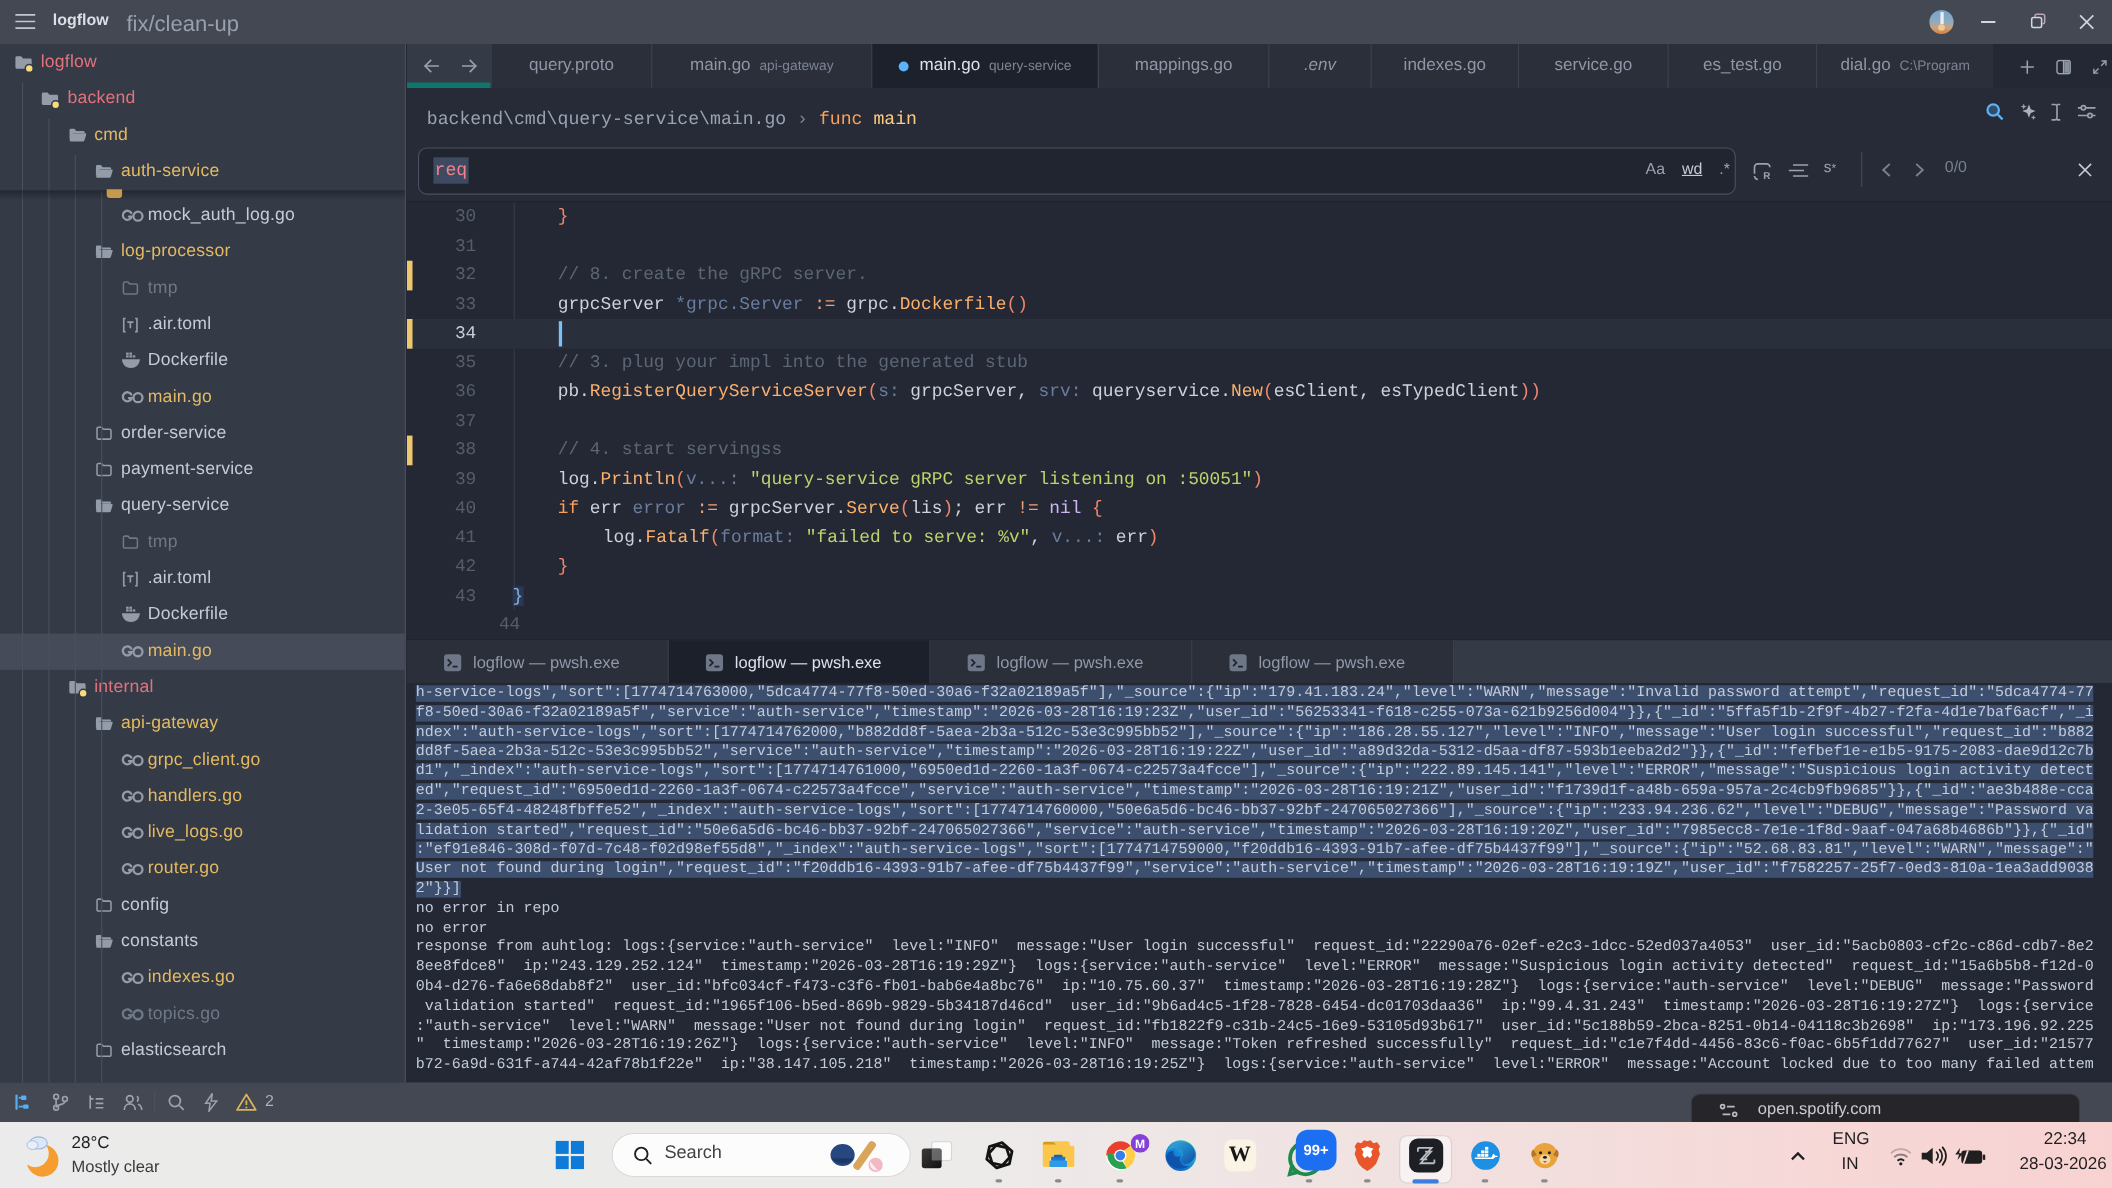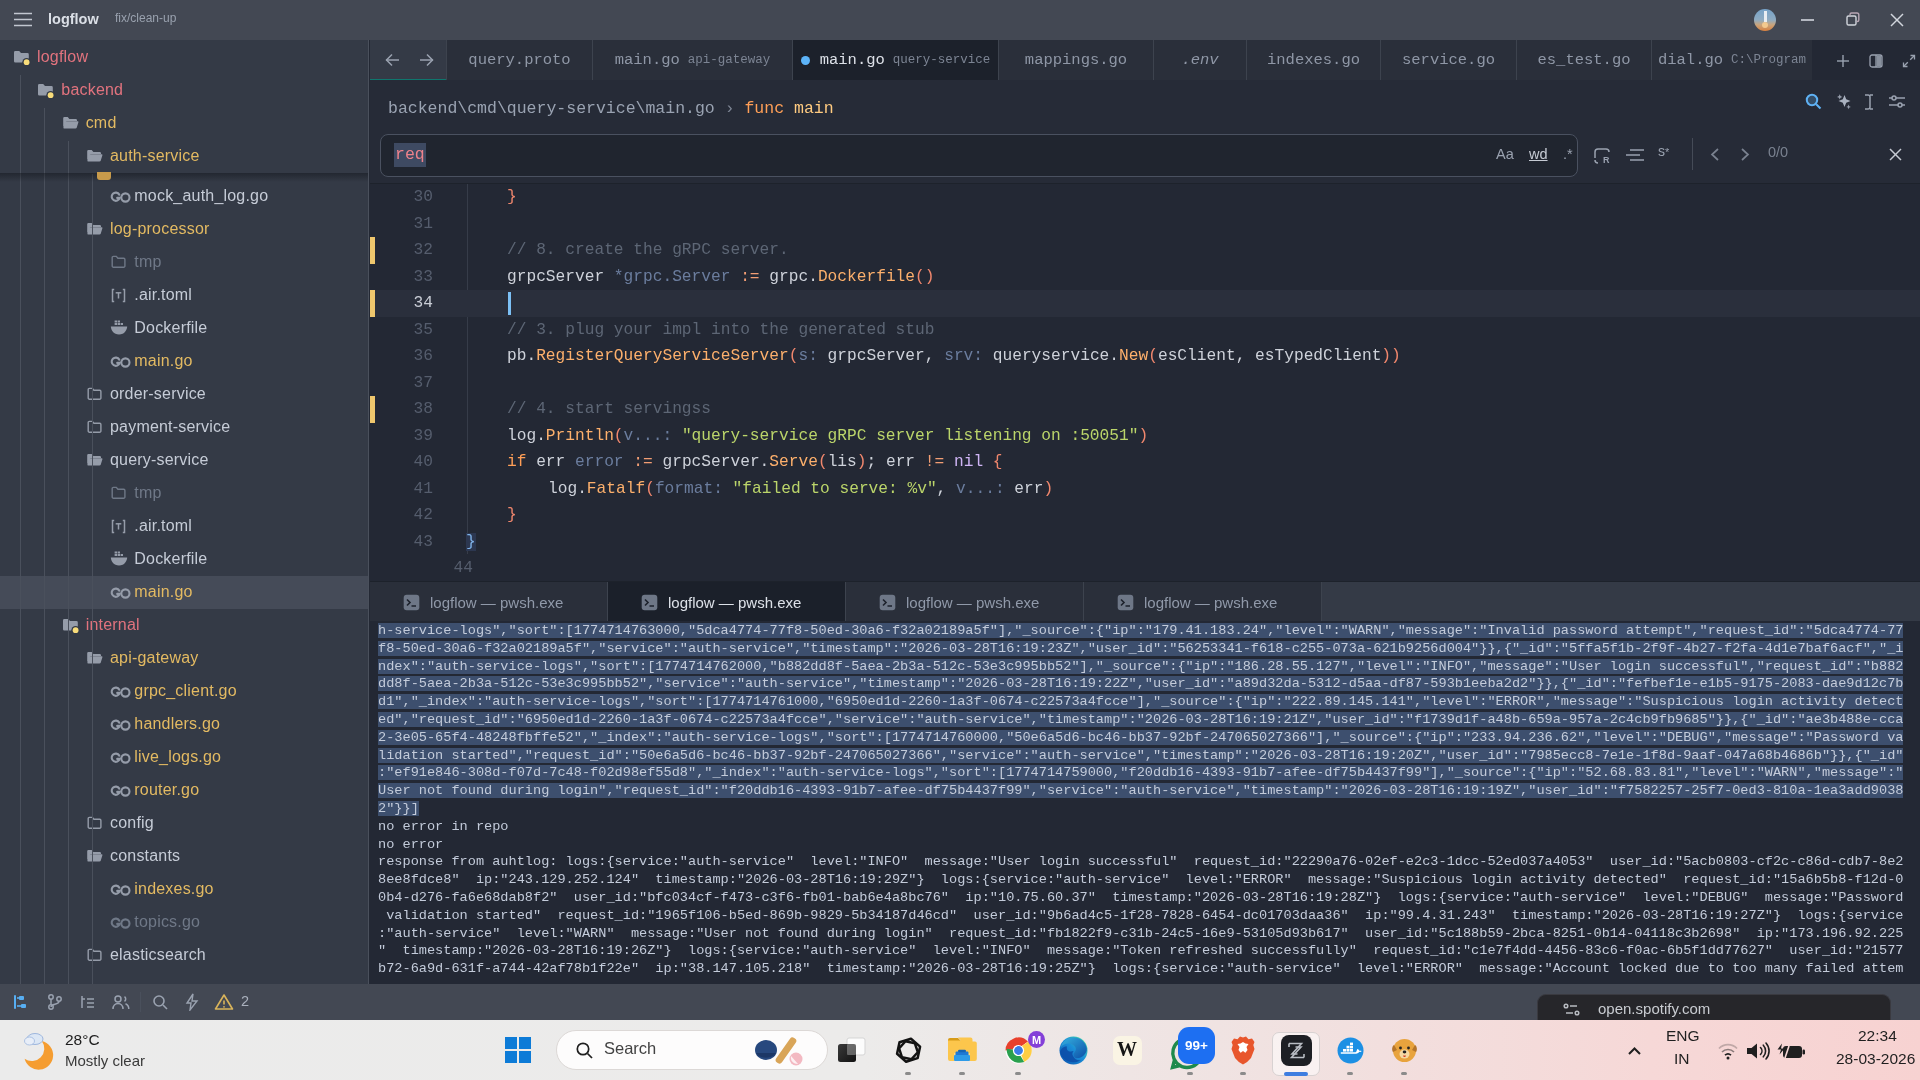--- a/index.html
+++ b/index.html
@@ -7,21 +7,21 @@
 .abs { position:absolute; }
 .mono { font-family:"Liberation Mono", monospace; }
 
 #titlebar { left:0; top:0; width:1920px; height:40px; background:#434853; }
 
 #sidebar { left:0; top:40px; width:369px; height:944px; background:#343a46; border-right:1px solid #4a505c; }
 .trow { position:absolute; left:0; width:368px; height:33px; display:flex; align-items:center; font-size:16px; letter-spacing:0.2px; }
 .tico { position:absolute; top:8px; width:17px; height:17px; }
 .guide { position:absolute; width:1px; background:#4a505c; }
 
-#tabbar { left:370px; top:40px; width:1240px; height:40px; background:#343a46; border-bottom:1px solid #0f766e;font-family:Liberation Mono, monospace; }
+#tabbar { left:370px; top:40px; width:1240px; height:40px; background:#343a46; border-bottom:5px solid #0f766e; }
 .tab { position:absolute; top:0; height:40px; display:flex; align-items:center; justify-content:center; background:#2a2f3a; border-left:1px solid #3d434e; color:#8f97a6; font-size:15.5px; }
 .tab .sub { font-size:12.5px; color:#7c8493; margin-left:8px; }
 #crumbs { left:370px; top:80px; width:1550px; height:44px; background:#262b37; }
 #searchrow { left:370px; top:124px; width:1550px; height:60px; background:#262b37; border-bottom:1px solid #1d222b; }
 #searchbox { position:absolute; left:10px; top:10px; width:1198px; height:43px; border:1px solid #4a5160; border-radius:8px; background:#20252f; }
 
 #code { left:370px; top:184px; width:1550px; height:397px; background:#232834; }
 .cl { position:absolute; left:0; width:1550px; height:26.5px; font-size:16.2px; line-height:26.5px; white-space:pre; font-family:"Liberation Mono", monospace; color:#ced2da; }
 .ln { position:absolute; width:63px; text-align:right; color:#555d6d; }
 .gitbar { position:absolute; left:0px; width:5px; background:#efc76d; }
@@ -44,21 +44,21 @@
 
 <div id="titlebar" class="abs">
   <svg class="abs" style="left:13px;top:11px" width="20" height="18" viewBox="0 0 20 18">
       <g stroke="#c2c7d0" stroke-width="1.5">
         <line x1="1" y1="2.5" x2="19" y2="2.5"></line>
         <line x1="1" y1="8.5" x2="19" y2="8.5"></line>
         <line x1="1" y1="14.5" x2="19" y2="14.5"></line>
       </g>
     </svg>
   <span class="abs" style="left:48px;top:11px;font-size:14.5px;font-weight:bold;color:#dbdfe6">logflow</span>
-  <span class="abs" style="left:115px;top:11px;font-size:12px;color:#99a1ae">fix/clean-up</span>
+  <span class="abs" style="left:115px;top:11px;font-size:20px;color:#99a1ae">fix/clean-up</span>
   <div class="abs" style="left:1754px;top:9px;width:22px;height:22px;border-radius:50%;background:linear-gradient(180deg,#76a3c9 0%,#8fabc1 50%,#c9a47c 72%,#d9813f 100%);overflow:hidden">
      <div class="abs" style="left:10px;top:2px;width:2.5px;height:11px;background:#e9eef3"></div>
      <div class="abs" style="left:8px;top:13px;width:6px;height:6px;border-radius:50%;background:#f3c98e"></div>
   </div>
   <svg class="abs" style="left:1799px;top:12px" width="18" height="16">
       <line x1="2" y1="8" x2="15" y2="8" stroke="#d2d6dd" stroke-width="1.6"></line>
     </svg>
   <svg class="abs" style="left:1844px;top:11px" width="18" height="18" viewBox="0 0 18 18" fill="none">
       <rect x="3" y="5" width="9" height="9" rx="1.6" stroke="#d2d6dd" stroke-width="1.4"></rect>
       <path d="M6 4.5 V3.5 a1.5 1.5 0 0 1 1.5-1.5 H13 a1.8 1.8 0 0 1 1.8 1.8 V9 a1.5 1.5 0 0 1-1.5 1.5 H12.6" stroke="#b9a7b5" stroke-width="1.4"></path>

